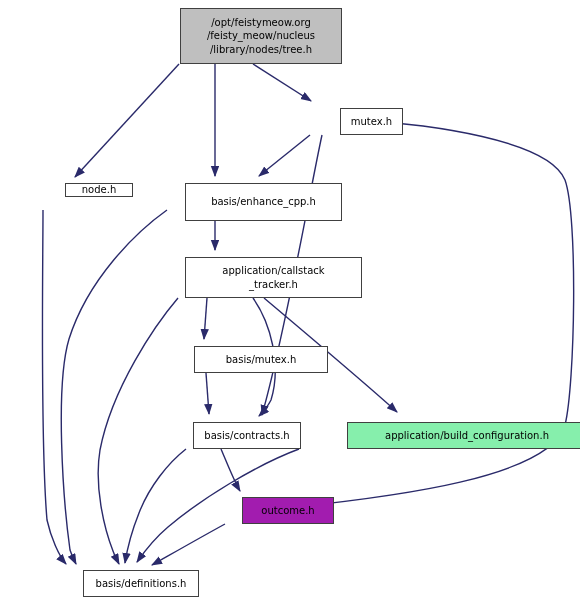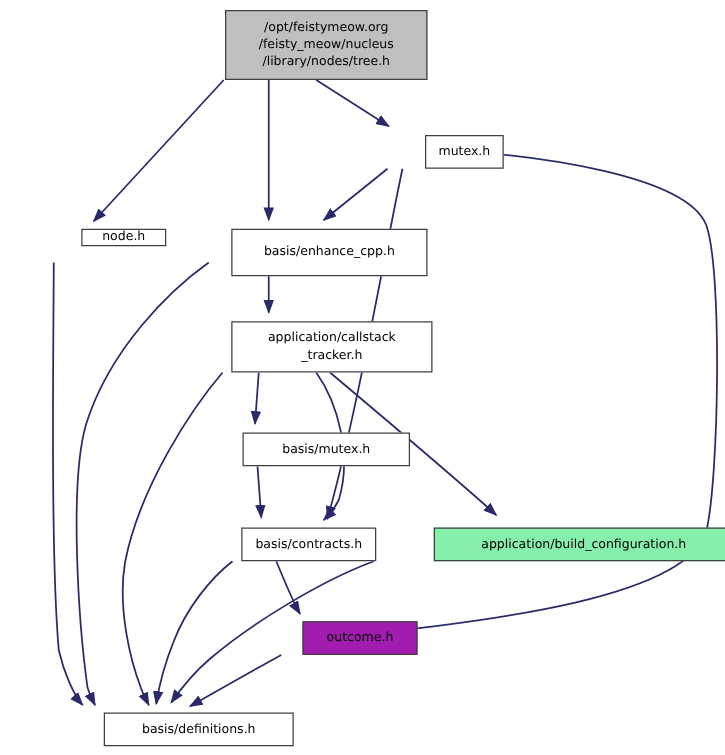--- a/index.html
+++ b/index.html
@@ -74,21 +74,21 @@
         <path d="M 225,524 C 203,536 175,552 152,565" fill="none" stroke="#2a2a6a" stroke-width="1.4" marker-end="url(#arrowhead)"></path>
       </g>
   </svg>
   <div id="nodes-group">
       <div class="node root" style="left: 132px; top: 8px; width: 162px; height: 56px; border-color: rgb(64, 64, 64); color: rgb(0, 0, 0); background: rgb(191, 191, 191);"><span>/opt/feistymeow.org
 /feisty_meow/nucleus
 /library/nodes/tree.h</span></div>
       <div class="node" style="left: 292px; top: 108px; width: 63px; height: 27px; border-color: rgb(64, 64, 64); color: rgb(0, 0, 0); background: rgb(255, 255, 255);"><span>mutex.h</span></div>
       <div class="node" style="left: 17px; top: 183px; width: 68px; height: 14px; border-color: rgb(64, 64, 64); color: rgb(0, 0, 0); background: rgb(255, 255, 255);"><span>node.h</span></div>
       <div class="node" style="left: 137px; top: 183px; width: 157px; height: 38px; border-color: rgb(64, 64, 64); color: rgb(0, 0, 0); background: rgb(255, 255, 255);"><span>basis/enhance_cpp.h</span></div>
-      <div class="node" style="left: 137px; top: 257px; width: 161px; height: 41px; border-color: rgb(64, 64, 64); color: rgb(0, 0, 0); background: rgb(255, 255, 255);"><span>application/callstack
+      <div class="node" style="left: 137px; top: 257px; width: 177px; height: 41px; border-color: rgb(64, 64, 64); color: rgb(0, 0, 0); background: rgb(255, 255, 255);"><span>application/callstack
 _tracker.h</span></div>
       <div class="node" style="left: 146px; top: 346px; width: 134px; height: 27px; border-color: rgb(64, 64, 64); color: rgb(0, 0, 0); background: rgb(255, 255, 255);"><span>basis/mutex.h</span></div>
       <div class="node" style="left: 145px; top: 422px; width: 108px; height: 27px; border-color: rgb(64, 64, 64); color: rgb(0, 0, 0); background: rgb(255, 255, 255);"><span>basis/contracts.h</span></div>
       <div class="node" style="left: 299px; top: 422px; width: 240px; height: 27px; border-color: rgb(64, 64, 64); color: rgb(0, 0, 0); background: #86efac;"><span>application/build_configuration.h</span></div>
       <div class="node" style="left: 194px; top: 497px; width: 92px; height: 27px; border-color: rgb(64, 64, 64); color: rgb(0, 0, 0); background: #a21caf;"><span>outcome.h</span></div>
-      <div class="node" style="left: 35px; top: 570px; width: 152px; height: 27px; border-color: rgb(64, 64, 64); color: rgb(0, 0, 0); background: rgb(255, 255, 255);"><span>basis/definitions.h</span></div>
+      <div class="node" style="left: 35px; top: 570px; width: 116px; height: 27px; border-color: rgb(64, 64, 64); color: rgb(0, 0, 0); background: rgb(255, 255, 255);"><span>basis/definitions.h</span></div>
     </div>
 </div>
 
 </body></html>

